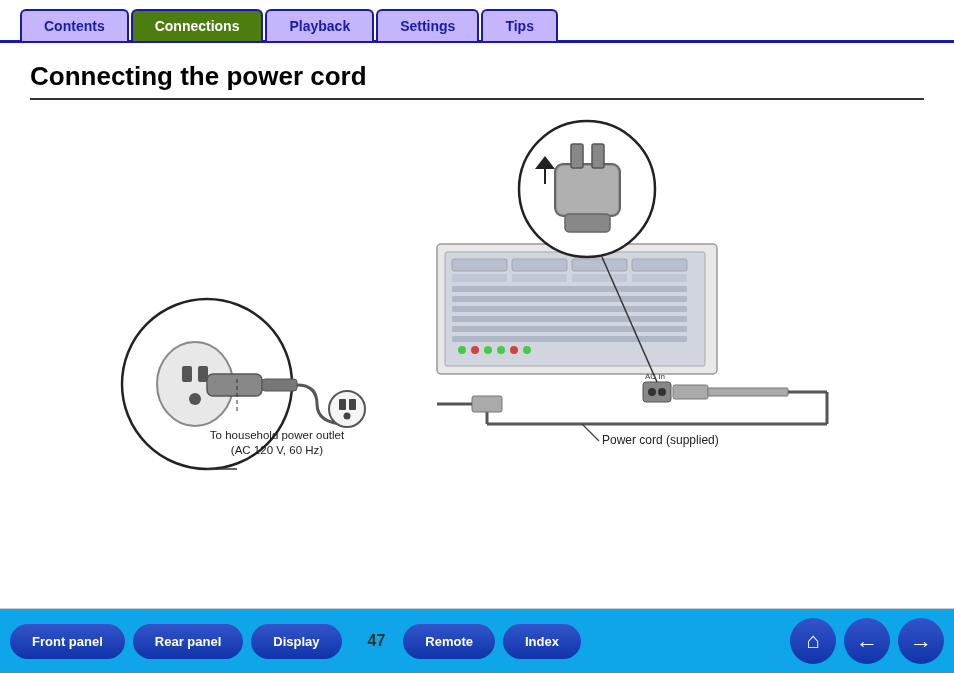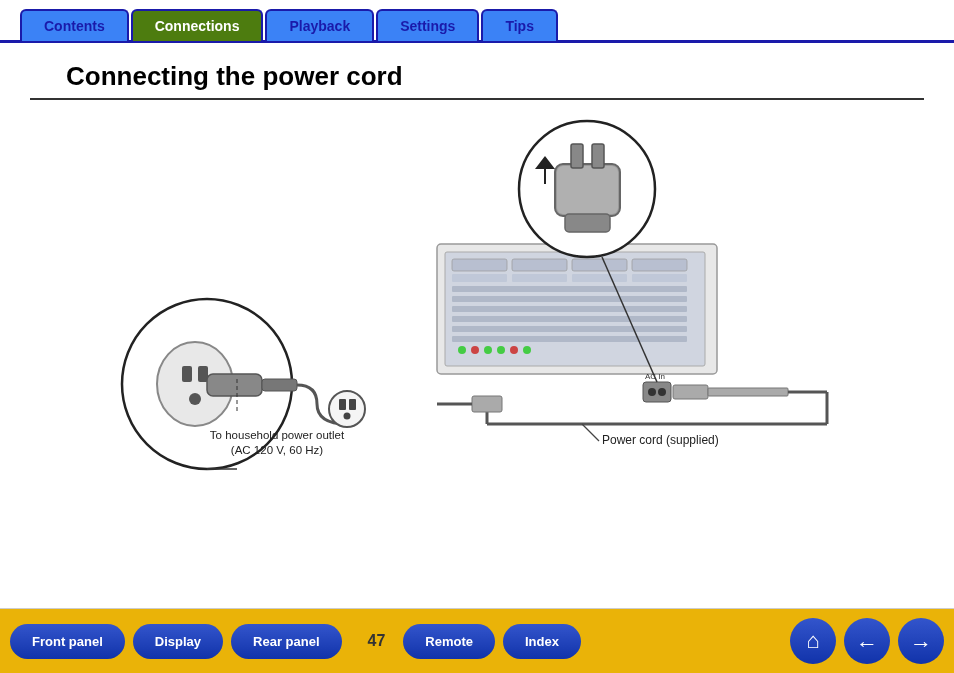--- a/index.html
+++ b/index.html
@@ -22,41 +22,40 @@
     }
     .nav-tab {
       padding: 7px 22px;
       font-size: 14px;
       font-weight: bold;
       border: 2px solid #1a1aaa;
       border-bottom: none;
       border-radius: 6px 6px 0 0;
       cursor: pointer;
       color: #1a1aaa;
-      background: #3b82f6;
+      background: #c4b5fd;
       margin-right: 2px;
       position: relative;
       bottom: -1px;
     }
     .nav-tab.active {
       background: #4d7c0f;
       color: #fff;
       z-index: 2;
     }
 
     
     .main-content {
       padding: 18px 30px 10px 30px;
     }
     .page-title {
       font-size: 26px;
       font-weight: bold;
       color: #000;
       margin-bottom: 6px;
-      margin-left: 36px;
     }
     .title-divider {
       border: none;
       border-top: 2px solid #333;
       margin-bottom: 14px;
     }
     .description {
       font-size: 13px;
       color: #222;
       margin-bottom: 10px;
@@ -77,21 +76,21 @@
       height: 100%;
     }
 
     
     .bottom-nav {
       position: absolute;
       bottom: 0;
       left: 0;
       width: 954px;
       height: 65px;
-      background: #eab308;
+      background: #0ea5e9;
       display: flex;
       align-items: center;
       padding: 0 10px;
       border-top: 1px solid #ccc;
     }
     .bottom-btn {
       background: linear-gradient(to bottom, #3355cc, #1133aa);
       color: #fff;
       font-size: 13px;
       font-weight: bold;
@@ -234,22 +233,22 @@
       <line x1="498" y1="55" x2="498" y2="70" stroke="#222" stroke-width="2"></line>
 
       <line x1="555" y1="143" x2="610" y2="268" stroke="#333" stroke-width="1.5"></line>
 
     </svg>
   </div>
 </div>
 
 <div class="bottom-nav">
   <button class="bottom-btn">Front panel</button>
+  <button class="bottom-btn">Rear panel</button>
   <button class="bottom-btn">Display</button>
-  <button class="bottom-btn">Rear panel</button>
   <span class="page-number">47</span>
   <button class="bottom-btn">Remote</button>
   <button class="bottom-btn">Index</button>
   <div class="bottom-right">
     <button class="icon-btn home" title="Home">
       <span style="font-size:22px;">⌂</span>
     </button>
     <button class="icon-btn" title="Back">
       <span style="font-size:22px;">←</span>
     </button>

